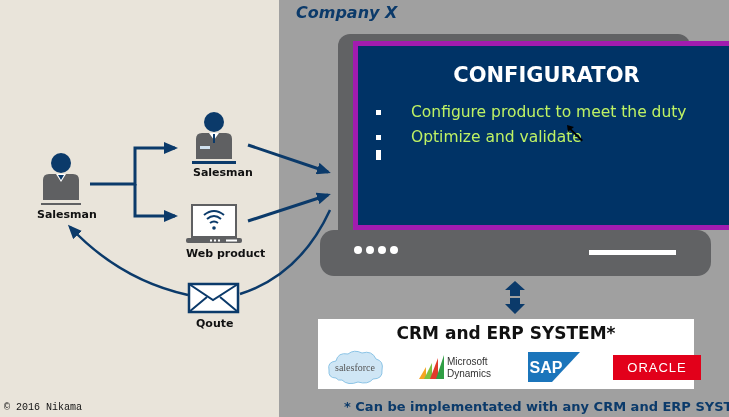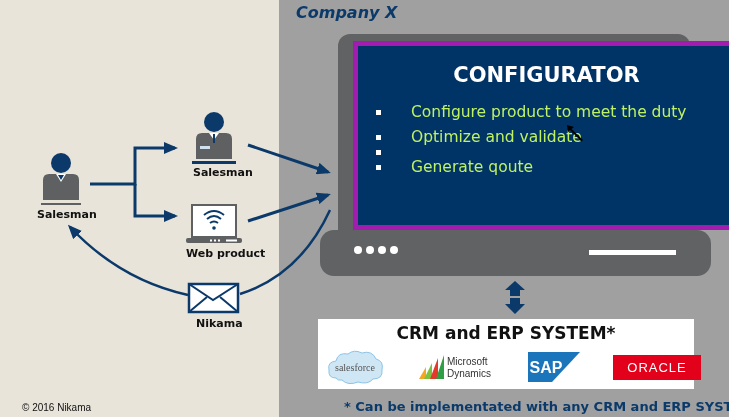--- a/index.html
+++ b/index.html
@@ -16,21 +16,21 @@
   .cursor { position: absolute; left: 566px; top: 124px; }
   .laptop-base { position: absolute; left: 320px; top: 230px; width: 391px; height: 46px; background: #616264; border-radius: 14px; }
   .dots { position: absolute; left: 34px; top: 16px; display: flex; gap: 4px; }
   .dots span { width: 8px; height: 8px; border-radius: 50%; background: #fff; display: inline-block; }
   .slot { position: absolute; left: 269px; top: 20px; width: 87px; height: 5px; background: #fff; }
   .sync-arrow { position: absolute; left: 503px; top: 280px; }
   .crm-box { position: absolute; left: 318px; top: 319px; width: 376px; height: 70px; background: #ffffff; }
   .crm-title { position: absolute; left: 0; right: 0; top: 4px; text-align: center; font-size: 17px; font-weight: bold; color: #111; }
   .logo { position: absolute; }
   .footnote { position: absolute; left: 344px; top: 399px; font-size: 13px; font-weight: bold; color: #0b3a6a; white-space: nowrap; }
-  .copyright { position: absolute; left: 4px; top: 402px; font-size: 10px; font-family: Liberation Sans, sans-serif; color: #111; margin-left: 18px; }
+  .copyright { position: absolute; left: 4px; top: 402px; font-size: 10px; font-family: Liberation Mono, monospace; color: #111; }
   .label { position: absolute; font-size: 11px; font-weight: bold; color: #111; white-space: nowrap; }
   svg.flow { position: absolute; left: 0; top: 0; }
 </style>
 </head>
 <body>
 
 <div class="left-panel"></div>
 <div class="right-panel"></div>
 
 <div class="company-title">Company X</div>
@@ -87,40 +87,39 @@
   <g>
     <rect x="189" y="284" width="49" height="28" fill="#ffffff" stroke="#0b3a6a" stroke-width="2.5"></rect>
     <path d="M189,284 L213,300 L238,284" stroke="#0b3a6a" stroke-width="2" fill="none"></path>
     <path d="M189,312 L207,297 M238,312 L220,297" stroke="#0b3a6a" stroke-width="2" fill="none"></path>
   </g>
 </svg>
 
 <div class="label" style="left:37px; top:208px;">Salesman</div>
 <div class="label" style="left:193px; top:166px;">Salesman</div>
 <div class="label" style="left:186px; top:247px;">Web product</div>
-<div class="label" style="left:196px; top:317px;">Nikama</div>
+<div class="label" style="left:196px; top:317px;">Qoute</div>
 
 <div class="laptop-bezel"></div>
 <div class="screen">
   <div class="screen-title">CONFIGURATOR</div>
   <ul class="bullets">
     <li>
         <span class="sq"></span>
         <span>Configure product to meet the duty</span>
       </li>
     <li>
         <span class="sq"></span>
         <span>Optimize and validate</span>
       </li>
     <li>
         <span class="sq"></span>
       </li>
     <li>
         <span class="sq"></span>
-        <span>Generate qoute</span>
       </li>
   </ul>
 </div>
 <svg class="cursor" width="20" height="20">
   <path d="M1,1 L8,3 L5.5,5 L17,16 L15.5,17.5 L4,6 L2,8.5 Z" fill="#000"></path>
 </svg>
 
 <div class="laptop-base">
   <div class="dots">
       <span></span>

